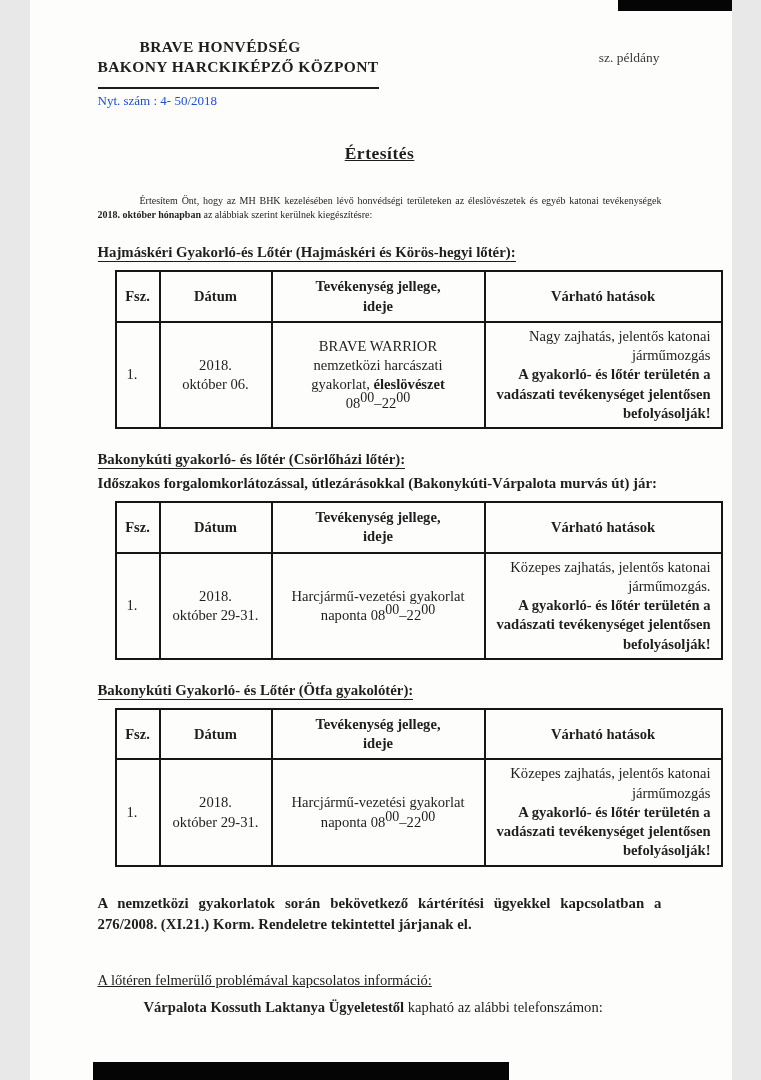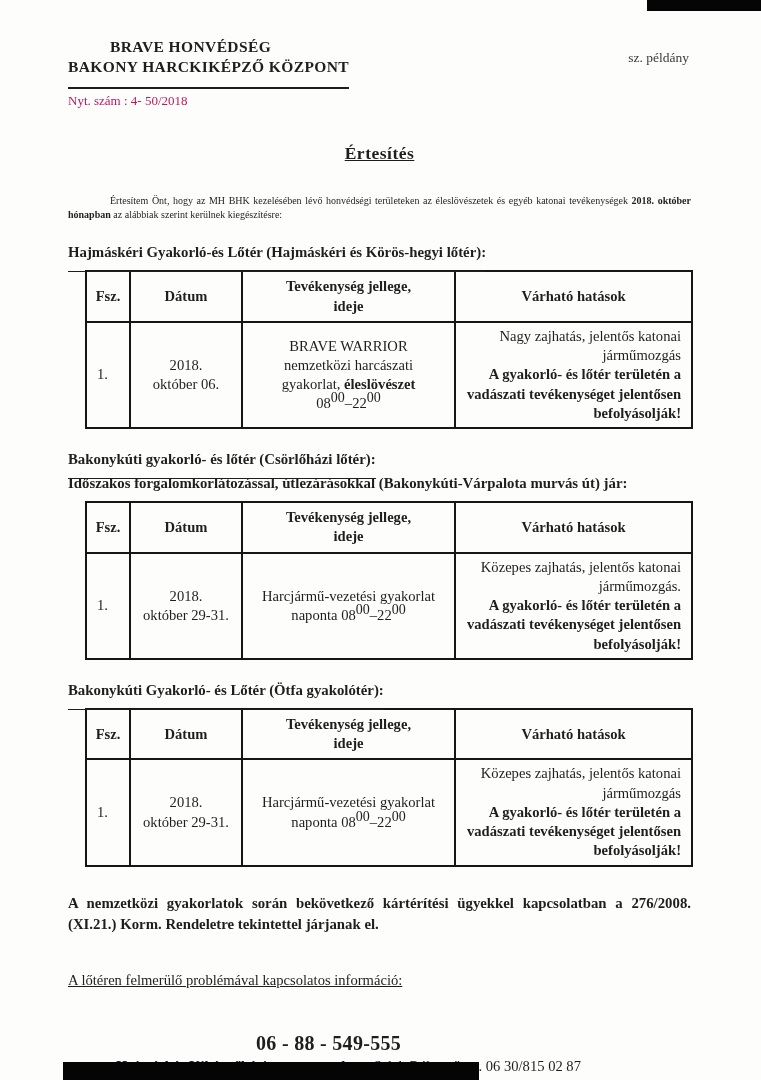--- a/index.html
+++ b/index.html
@@ -1,41 +1,41 @@
 <!DOCTYPE html>
 <html><head>
 <meta charset="utf-8">
 <style>
   html,body{margin:0;padding:0;background:#e8e8e8;}
   .page{
     position:relative;
-    width:761px;height:1080px;
+    width:702px;height:1080px;
     margin:0 auto;
     background:#fdfdfc;
     color:#1e1e1e;
     font-family:"Liberation Serif","DejaVu Serif",serif;
     overflow:hidden;
     box-sizing:border-box;
     padding:38px 70px 0 68px;
   }
   .b{font-weight:bold;}
   .it{}
   
   .copy-label{position:absolute;top:50px;right:72px;font-size:13.5px;color:#3a3a3a;}
   .org1{font-size:15.5px;font-weight:bold;letter-spacing:.4px;margin:0 0 2px 42px;}
   .org2{display:inline-block;font-size:15.5px;font-weight:bold;letter-spacing:.4px;border-bottom:2px solid #1e1e1e;padding-bottom:11px;margin:0;}
-  .regnum{font-size:13px;margin-top:4px;color:#be185d;}
+  .regnum{font-size:13px;margin-top:4px;color:#1d4ed8;}
   
   .doc-title{text-align:center;margin-top:34px;}
   .doc-title span{font-size:17.5px;font-weight:bold;letter-spacing:.5px;text-decoration:underline;}
   
   .intro{margin-top:30px;font-size:10px;line-height:1.42;text-align:justify;text-indent:42px;}
   
   .section-heading{margin-top:22px;font-size:14.8px;font-weight:bold;}
-  .section-heading span{border-bottom:1.8px solid #1e1e1e;padding-bottom:11px;}
+  .section-heading span{border-bottom:1.8px solid #1e1e1e;padding-bottom:1px;}
   .sub-heading{margin-top:7px;font-size:14.8px;font-weight:bold;}
   table.sched{border-collapse:collapse;margin:9px 0 0 17px;width:606px;table-layout:fixed;}
   table.sched th,table.sched td{border:2px solid #161616;padding:4px 10px;font-size:14.6px;line-height:1.32;vertical-align:middle;}
   table.sched th{font-weight:bold;text-align:center;padding:5px 4px;border-bottom:2.6px solid #161616;}
   .col-fsz{width:44px;}
   .col-date{width:112px;}
   .col-act{width:213px;}
   .col-eff{width:237px;}
   td.cell-fsz{text-align:left;padding-left:9px;}
   td.cell-date{text-align:center;}
@@ -180,20 +180,21 @@
         </td>
         <td class="cell-eff"><span>Közepes zajhatás, jelentős katonai járműmozgás</span><span class="eff-bold">A gyakorló- és lőtér területén a vadászati tevékenységet jelentősen befolyásolják!</span></td>
       </tr>
     </tbody>
   </table>
 
   <p class="legal">A nemzetközi gyakorlatok során bekövetkező kártérítési ügyekkel kapcsolatban a 276/2008. (XI.21.) Korm. Rendeletre tekintettel járjanak el.</p>
 
   <div class="info-heading"><span>A lőtéren felmerülő problémával kapcsolatos információ:</span></div>
 
+  <div class="duty-line"><span class="b">Várpalota Kossuth Laktanya Ügyeletestől</span><span> kapható az alábbi telefonszámon:</span></div>
 
   <div class="phone-line">06 - 88 - 549-555</div>
 
   <div class="commander-line"><span class="b">Hajmáskér Kiképzőbázis parancsnoka:</span><span class="val">Selek Róbert őrgy. 06 30/815 02 87</span></div>
 
   <div class="bar-bottom"></div>
 
 </div>
 
 </body></html>

